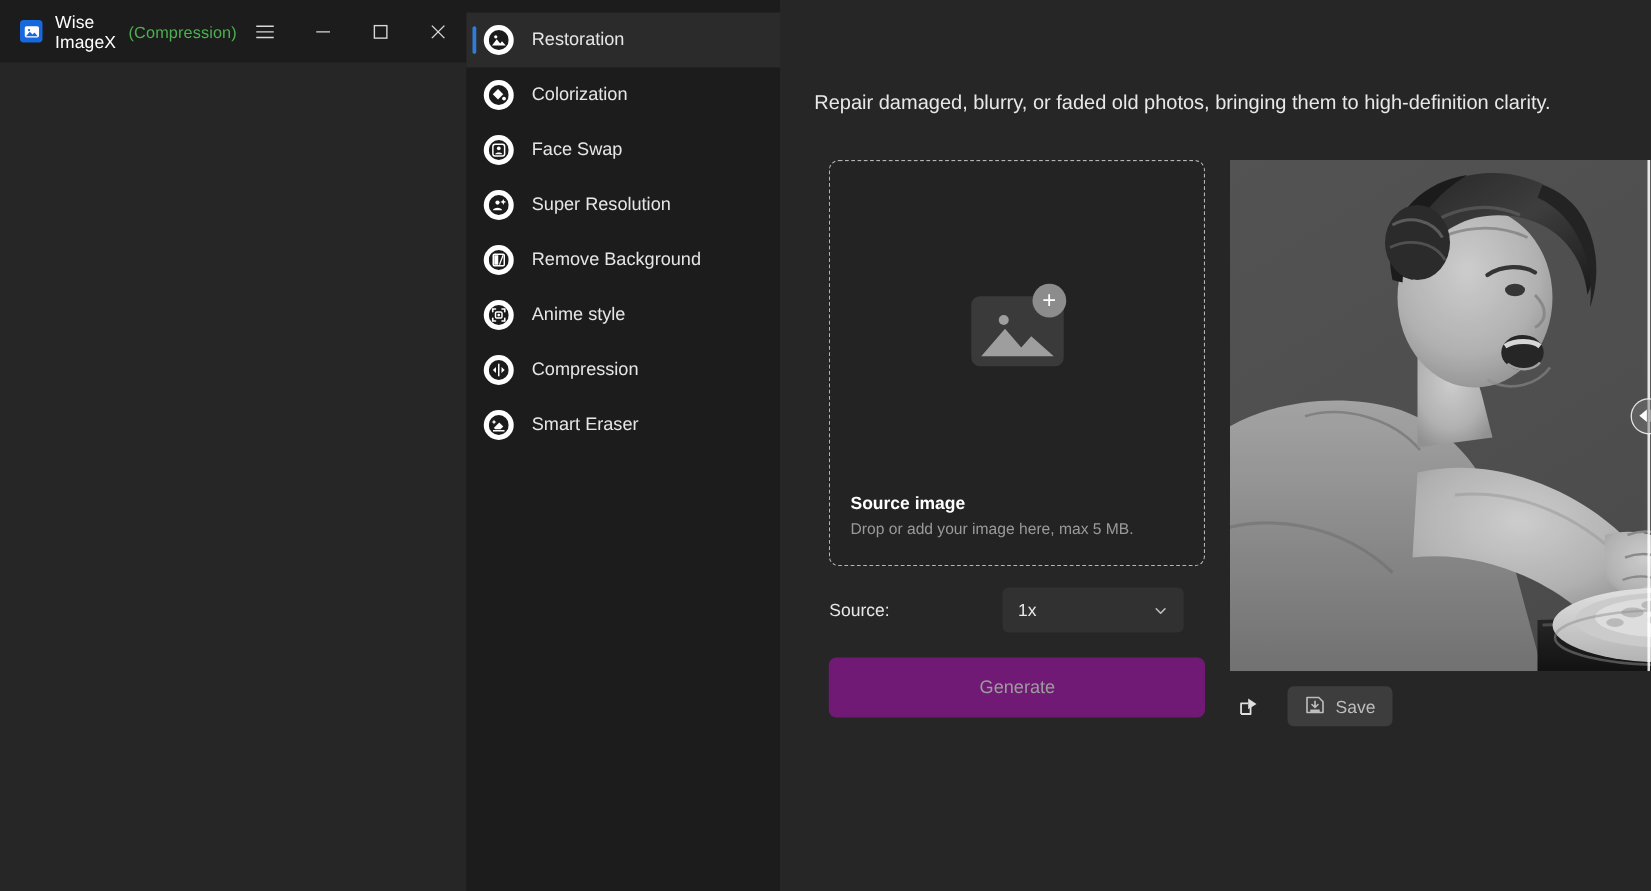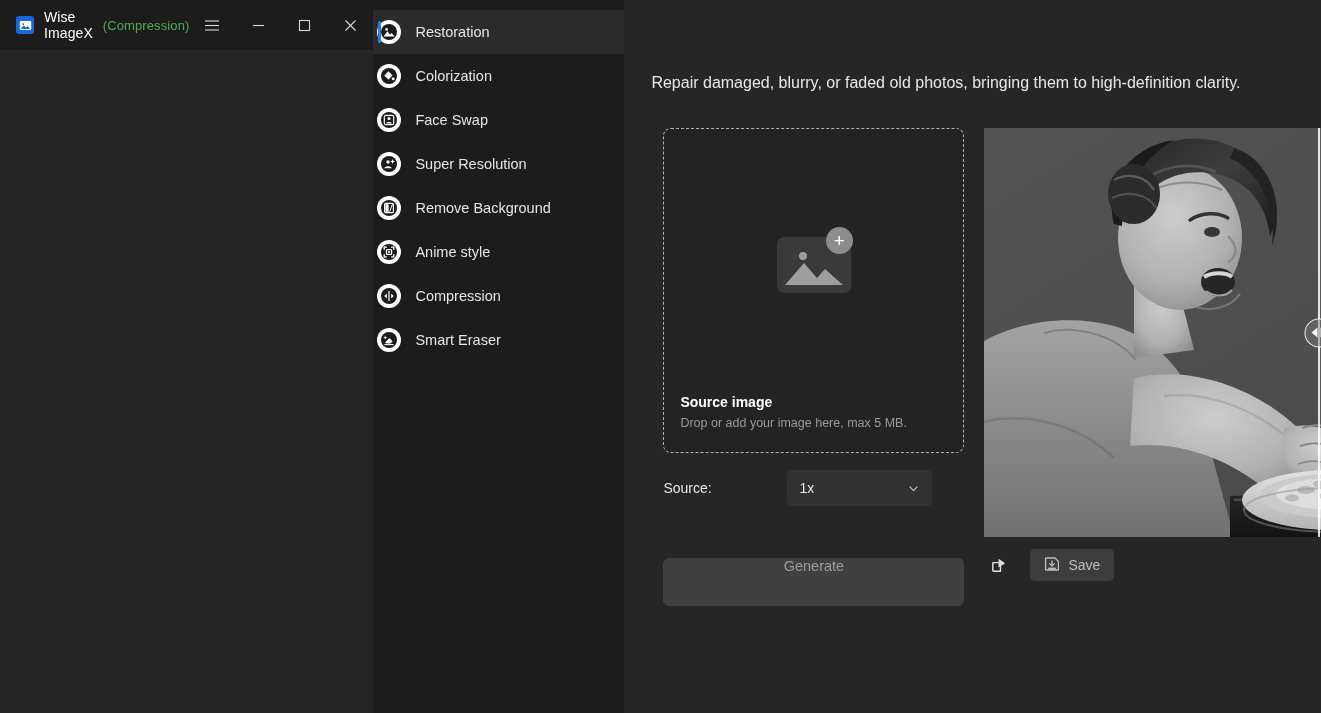--- a/index.html
+++ b/index.html
@@ -78,21 +78,21 @@
     background:#1c1c1c;
     padding-top:10px;
     display:flex;
     flex-direction:column;
   }
   .side-item {
     height:44px;
     display:flex;
     align-items:center;
     gap:14px;
-    padding-left:4px;
+    padding-left:14px;
     position:relative;
     color:#e6e6e6;
     font-size:14.5px;
   }
   .side-item .accent {
     position:absolute;
     left:5px; top:50%;
     transform:translateY(-50%);
     width:3px; height:22px;
     border-radius:2px;
@@ -187,49 +187,48 @@
     height:36px;
     display:flex;
     align-items:center;
   }
   .scale-label {
     font-size:14px;
     color:#e8e8e8;
   }
   .scale-select {
     position:absolute;
-    left:124px; top:0;
+    left:139px; top:0;
     width:145px; height:36px;
     background:#313131;
     border-radius:5px;
     display:flex;
     align-items:center;
     padding:0 12px;
     color:#e8e8e8;
     font-size:14px;
   }
   .scale-select .chev {
     margin-left:auto;
     color:#bdbdbd;
     display:flex;
   }
 
   
   .generate-btn {
     position:absolute;
     left:39px; top:526px;
     width:301px; height:48px;
-    background:#404040;
+    background:#701a75;
     border-radius:6px;
     display:flex;
-    align-items:flex-start;
+    align-items:center;
     justify-content:center;
     color:#9c9c9c;
     font-size:14.5px;
-    margin-top:32px;
   }
 
   
   .preview {
     position:absolute;
     left:360px; top:128px;
     width:669px; height:409px;
     overflow:hidden;
     background:#2b2b2b;
   }

